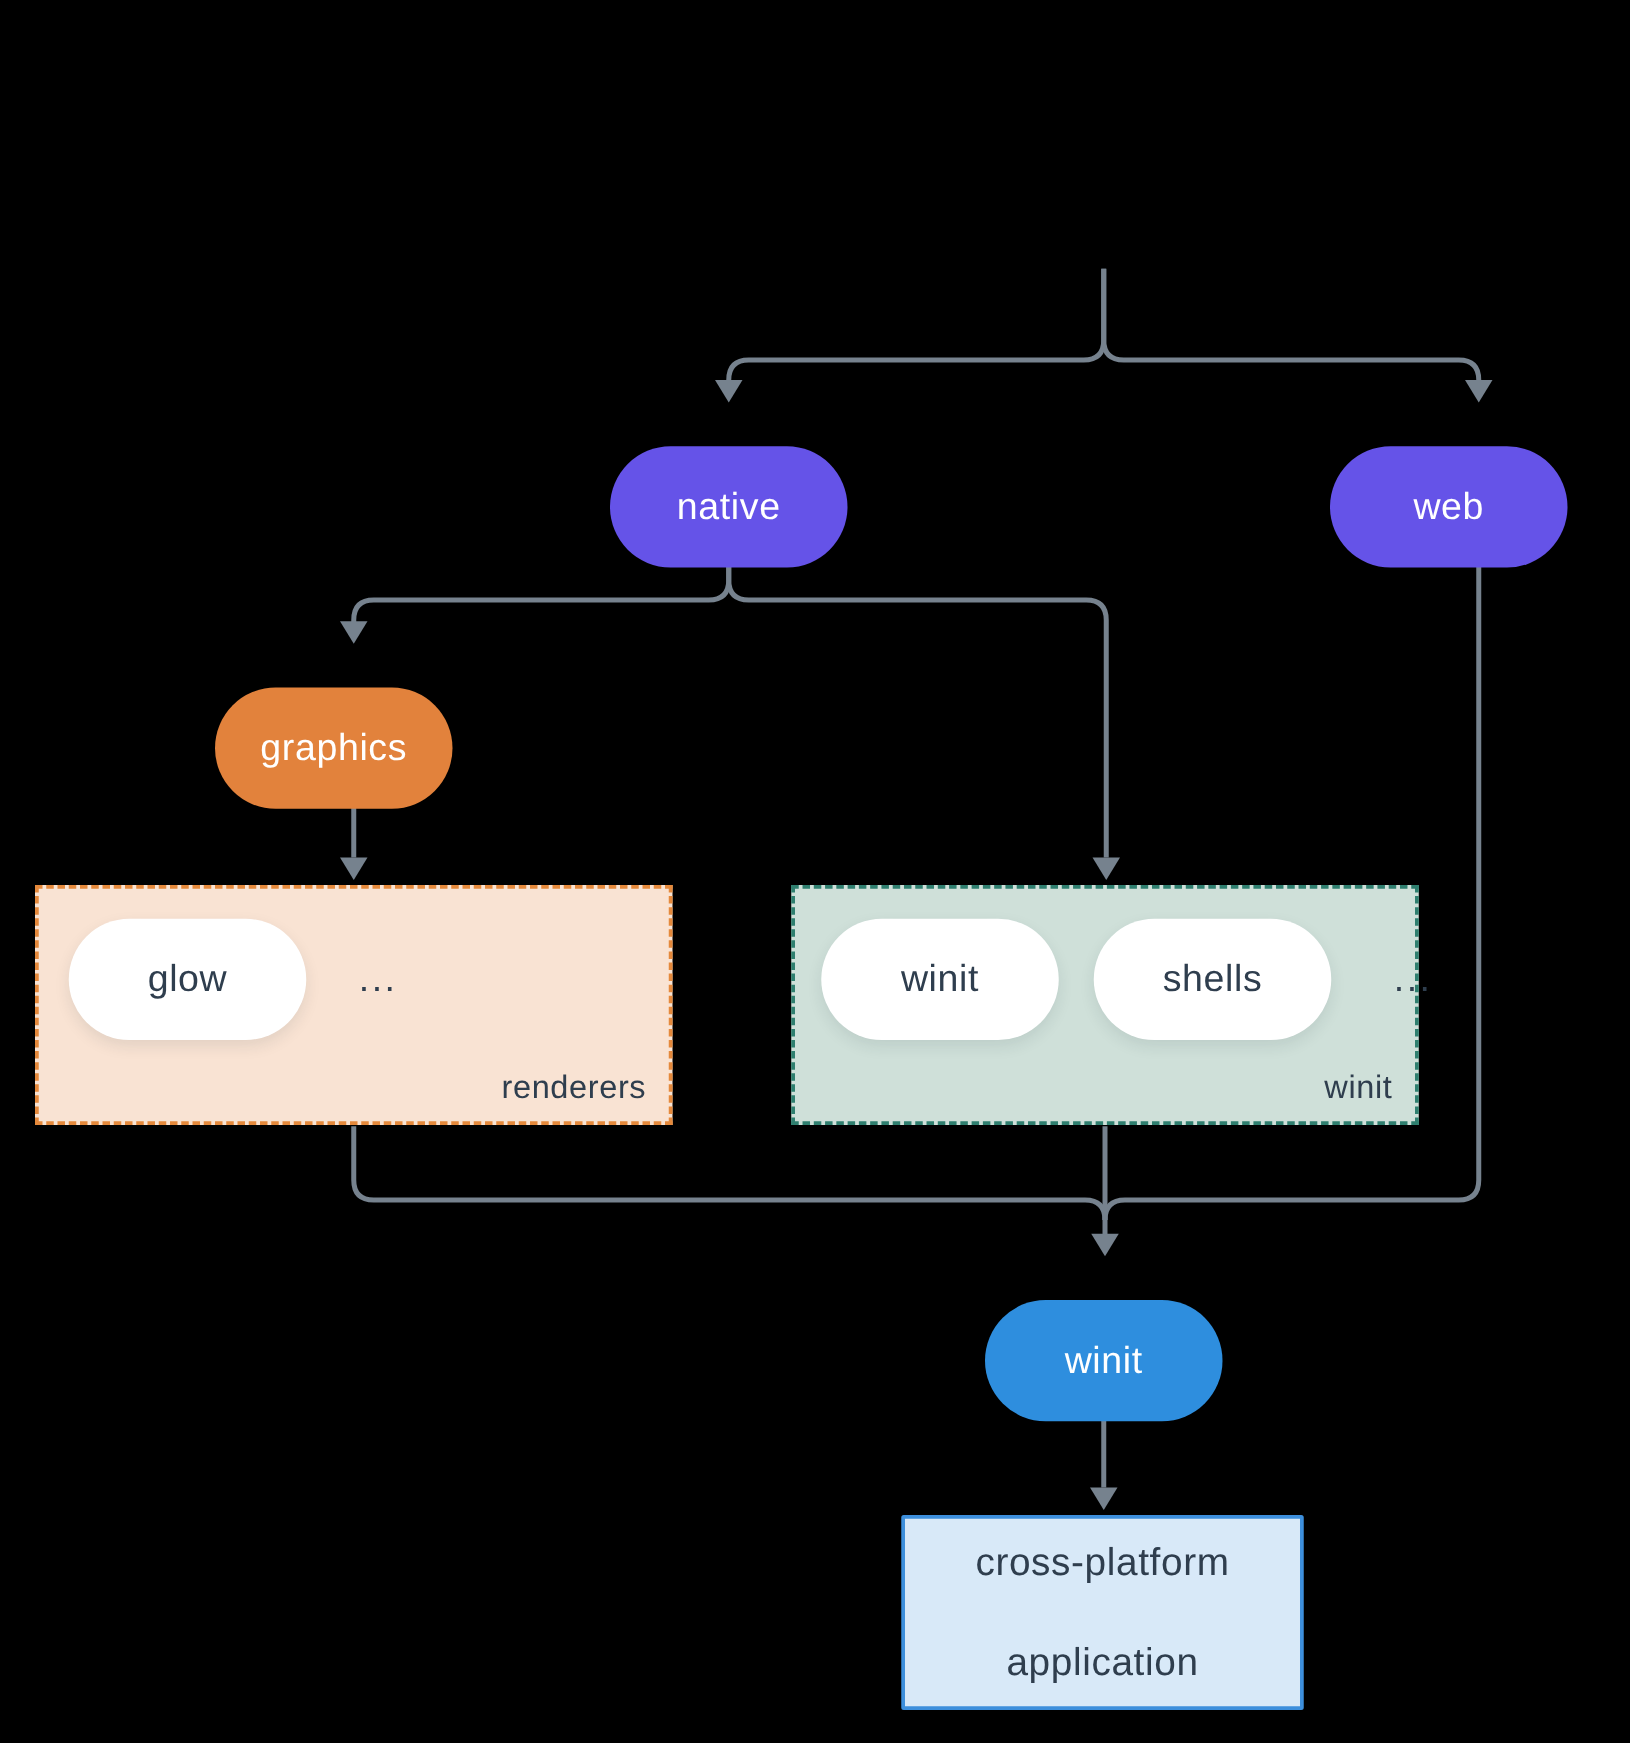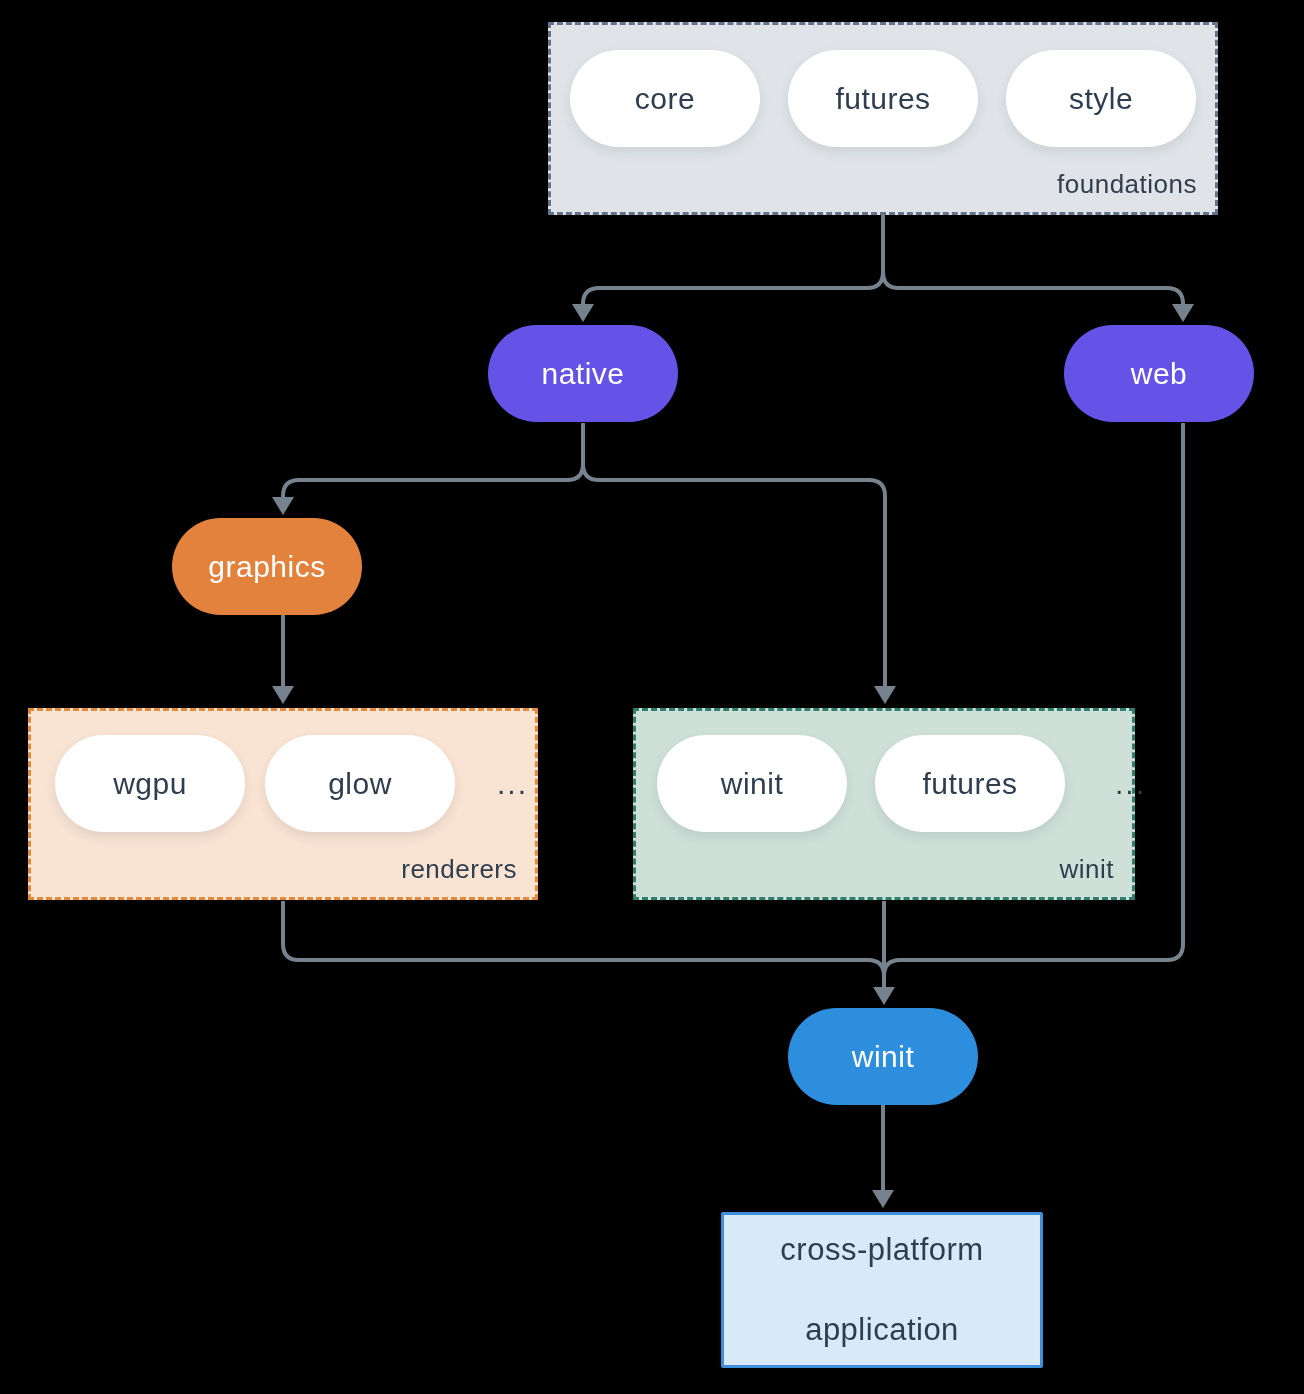--- a/index.html
+++ b/index.html
@@ -25,21 +25,21 @@
   .pill {
     height: 97px; border-radius: 50px;
     display: flex; align-items: center; justify-content: center;
     font-size: 30px; letter-spacing: 0.5px;
     box-sizing: border-box;
   }
   .pill.white {
     width: 190px; background: #ffffff; color: var(--text_dark);
     box-shadow: 0 5px 12px rgba(30, 45, 60, 0.10);
   }
-  .pill.colored { width: 190px; color: #ffffff; z-index: 2; position: absolute; }
+  .pill.colored { width: 190px; color: #ffffff; z-index: 2; position: absolute; margin-top: 32px; }
   .pill.purple { background: var(--purple); }
   .pill.orange { background: var(--orange); }
   .pill.blue   { background: var(--blue); }
 
   .ellipsis { font-size: 30px; color: var(--text_dark); margin-left: 22px; letter-spacing: 2px; }
 
   #foundations-box {
     left: 548px; top: 22px; width: 670px; height: 193px;
     background: var(--foundations_fill);
     border: 3px dashed var(--foundations_border);
@@ -105,66 +105,49 @@
 
     <path class="edge" d="M1183,423 L1183,944 Q1183,960 1167,960 L900,960 Q884,960 884,976"></path>
 
     <path class="edge" d="M884,901 L884,988"></path>
     <path class="arrowhead" d="M873,987 L895,987 L884,1005 Z"></path>
 
     <path class="edge" d="M883,1105 L883,1190"></path>
     <path class="arrowhead" d="M872,1190 L894,1190 L883,1208 Z"></path>
   </svg>
 
-  <div class="group-box" id="foundations-box">
-    <div class="pill-row">
-      <div class="pill white">
-        <span>core</span>
-      </div>
-      <div class="pill white">
-        <span>futures</span>
-      </div>
-      <div class="pill white">
-        <span>style</span>
-      </div>
-    </div>
-    <div class="corner-label">foundations</div>
-  </div>
 
   <div class="pill colored purple" id="native-pill">
     <span>native</span>
   </div>
   <div class="pill colored purple" id="web-pill">
     <span>web</span>
   </div>
 
   <div class="pill colored orange" id="graphics-pill">
     <span>graphics</span>
   </div>
 
   <div class="group-box" id="renderers-box">
     <div class="pill-row">
       <div class="pill white">
-        <span>wgpu</span>
-      </div>
-      <div class="pill white">
         <span>glow</span>
       </div>
       <div class="ellipsis">...</div>
     </div>
     <div class="corner-label">renderers</div>
   </div>
 
   <div class="group-box" id="shells-box">
     <div class="pill-row">
       <div class="pill white">
         <span>winit</span>
       </div>
       <div class="pill white">
-        <span>futures</span>
+        <span>shells</span>
       </div>
       <div class="ellipsis">...</div>
     </div>
     <div class="corner-label">winit</div>
   </div>
 
   <div class="pill colored blue" id="iced-pill">
     <span>winit</span>
   </div>
 

